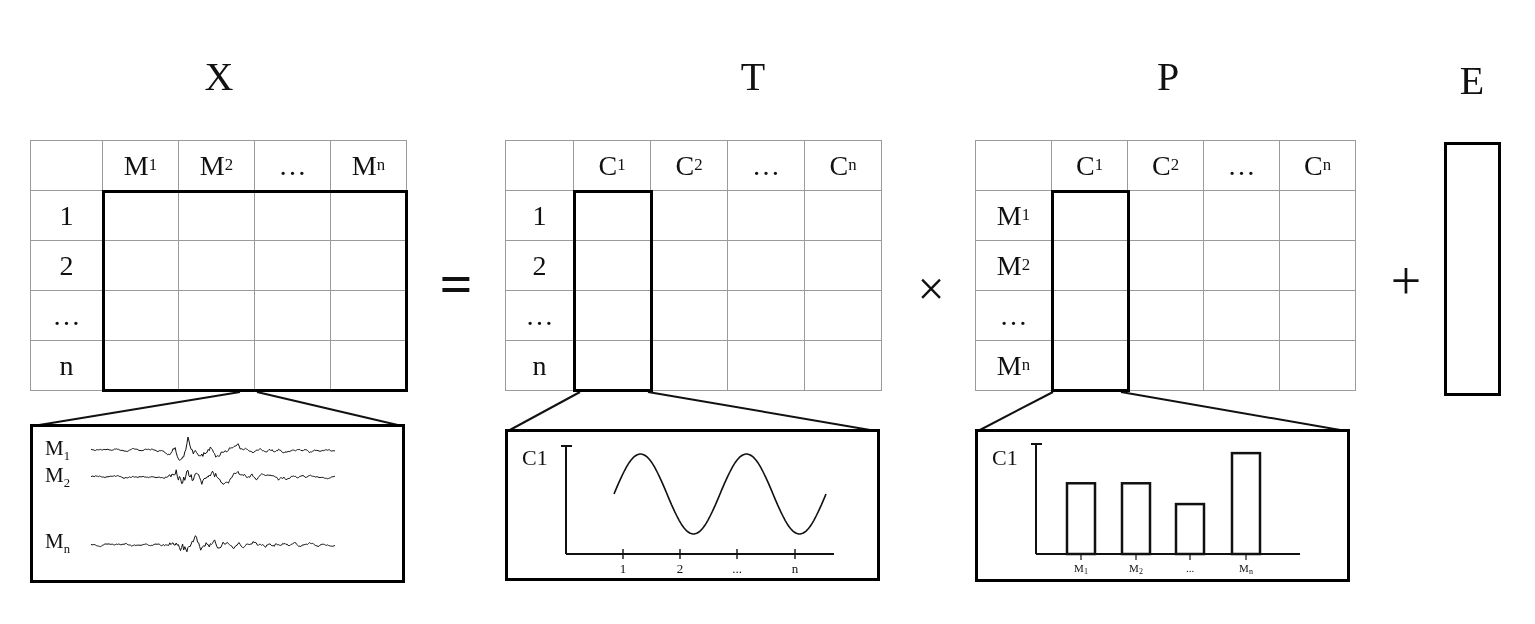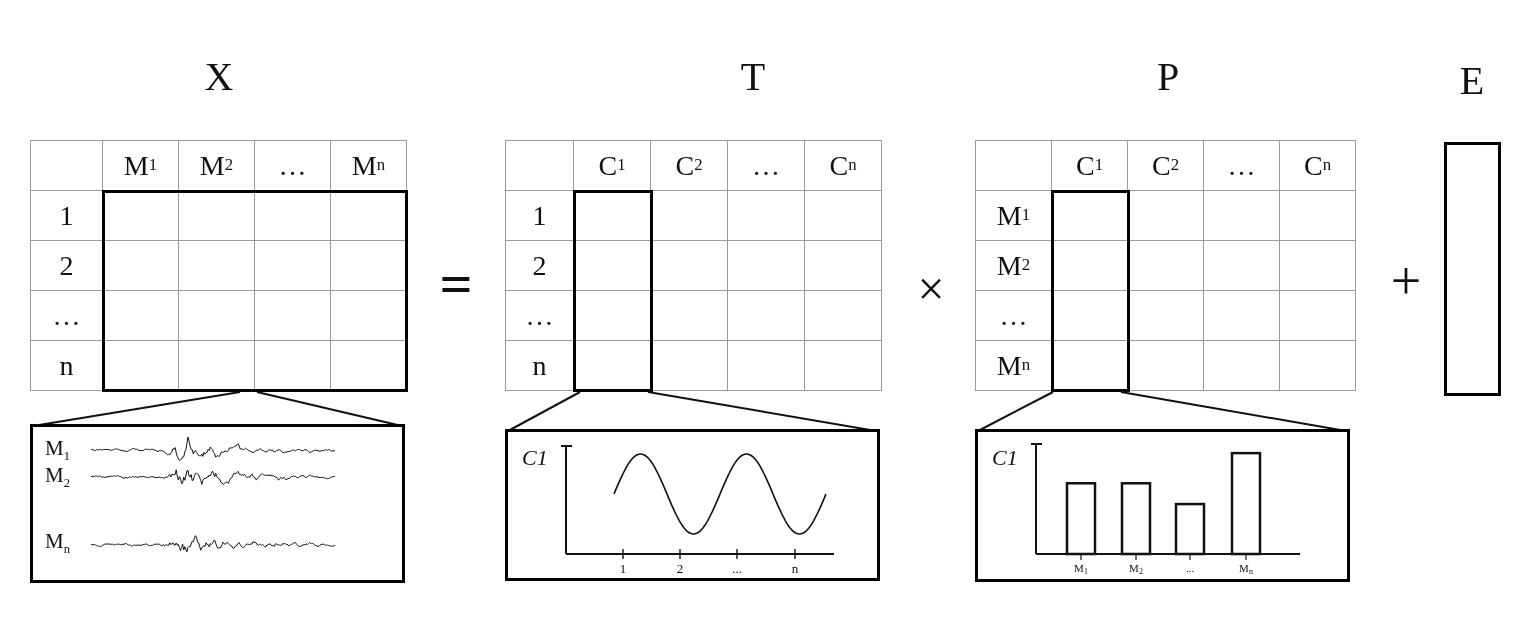--- a/index.html
+++ b/index.html
@@ -14,21 +14,21 @@
        border-left:1px solid #9b9b9b;background:#fff;}
   .c{box-sizing:border-box;border-right:1px solid #9b9b9b;border-bottom:1px solid #9b9b9b;
      display:flex;align-items:center;justify-content:center;font-size:28px;background:#fff;}
   .c sub{font-size:60%;line-height:1;}
   .boldrect{position:absolute;border:3px solid #000;box-sizing:border-box;pointer-events:none;}
   .evec{position:absolute;border:3px solid #000;background:#fff;box-sizing:border-box;}
   .callout{position:absolute;border:3px solid #000;background:#fff;box-sizing:border-box;}
   .callout svg{position:absolute;left:0;top:0;display:block;}
   .tracelabel{position:absolute;font-size:21px;}
   .tracelabel sub{font-size:60%;}
-  .axlabel{position:absolute;font-size:22px;font-style:italic;}
+  .axlabel{position:absolute;font-size:22px;}
   #connectors{position:absolute;left:0;top:0;pointer-events:none;}
 </style>
 </head>
 <body>
 
 <div id="page">
 
   <svg id="connectors" width="1535" height="624">
     <line x1="240" y1="392" x2="33" y2="426" stroke="#111" stroke-width="2"></line>
     <line x1="257" y1="392" x2="402" y2="426" stroke="#111" stroke-width="2"></line>

